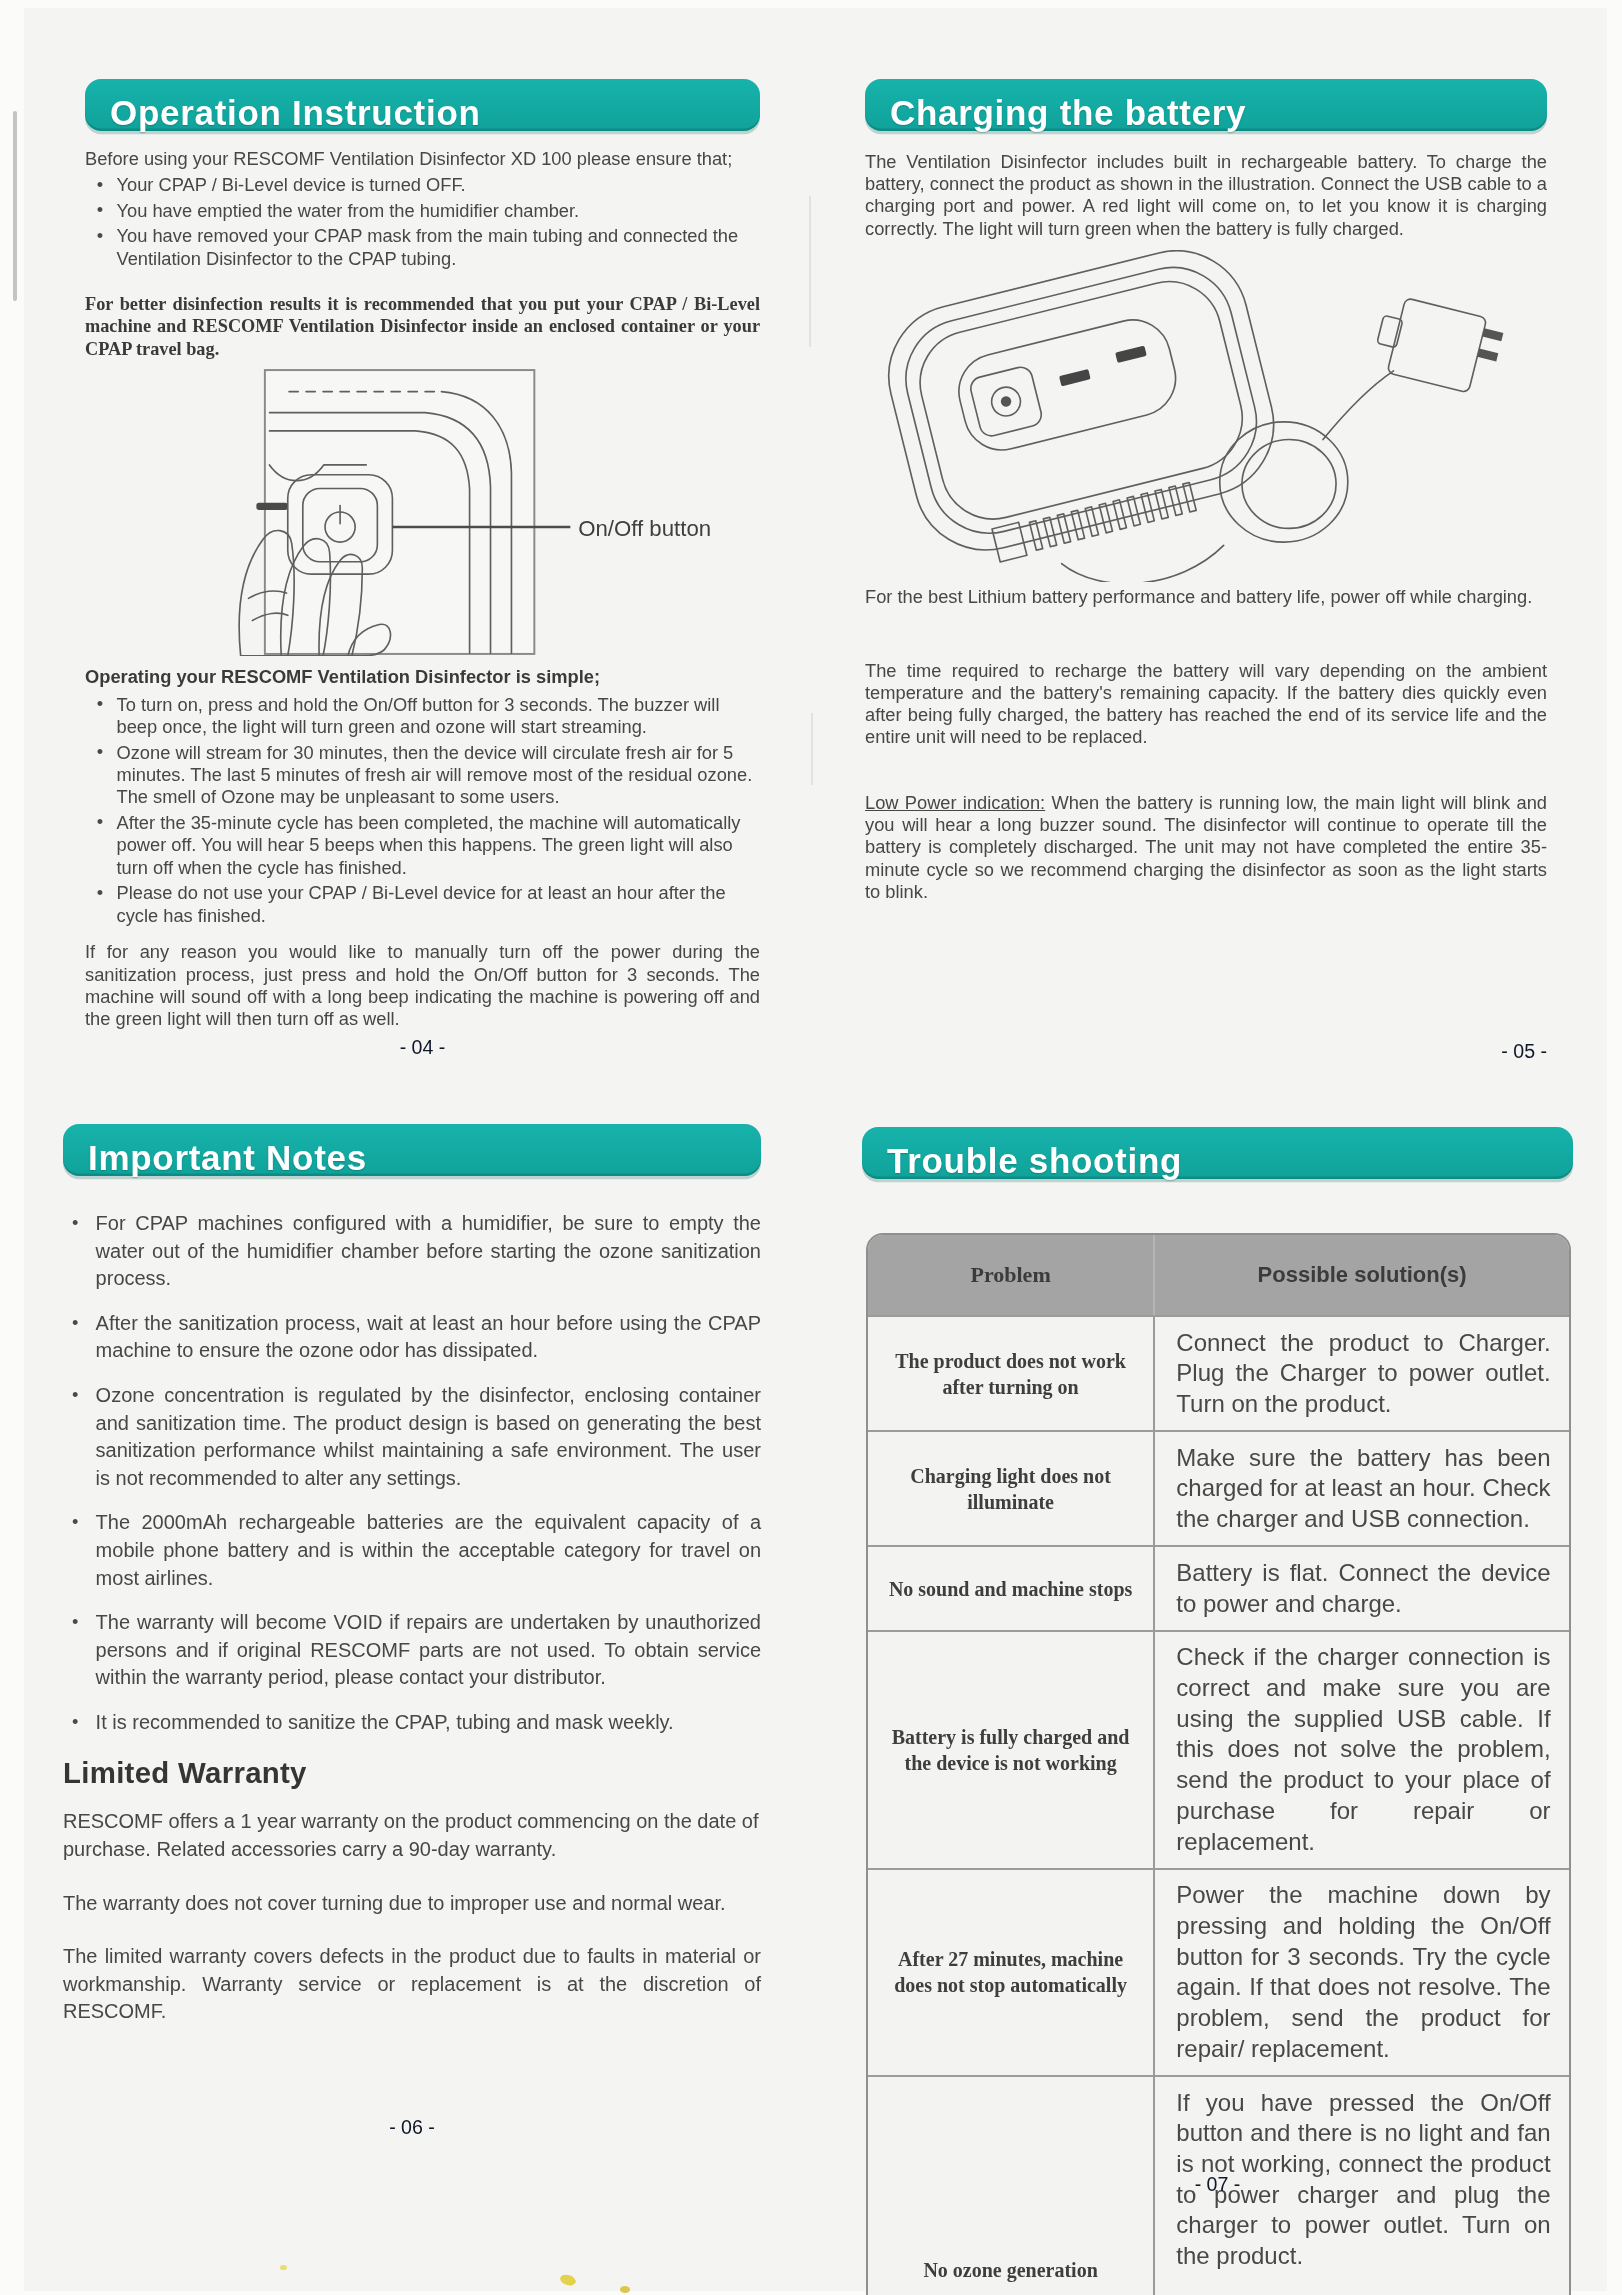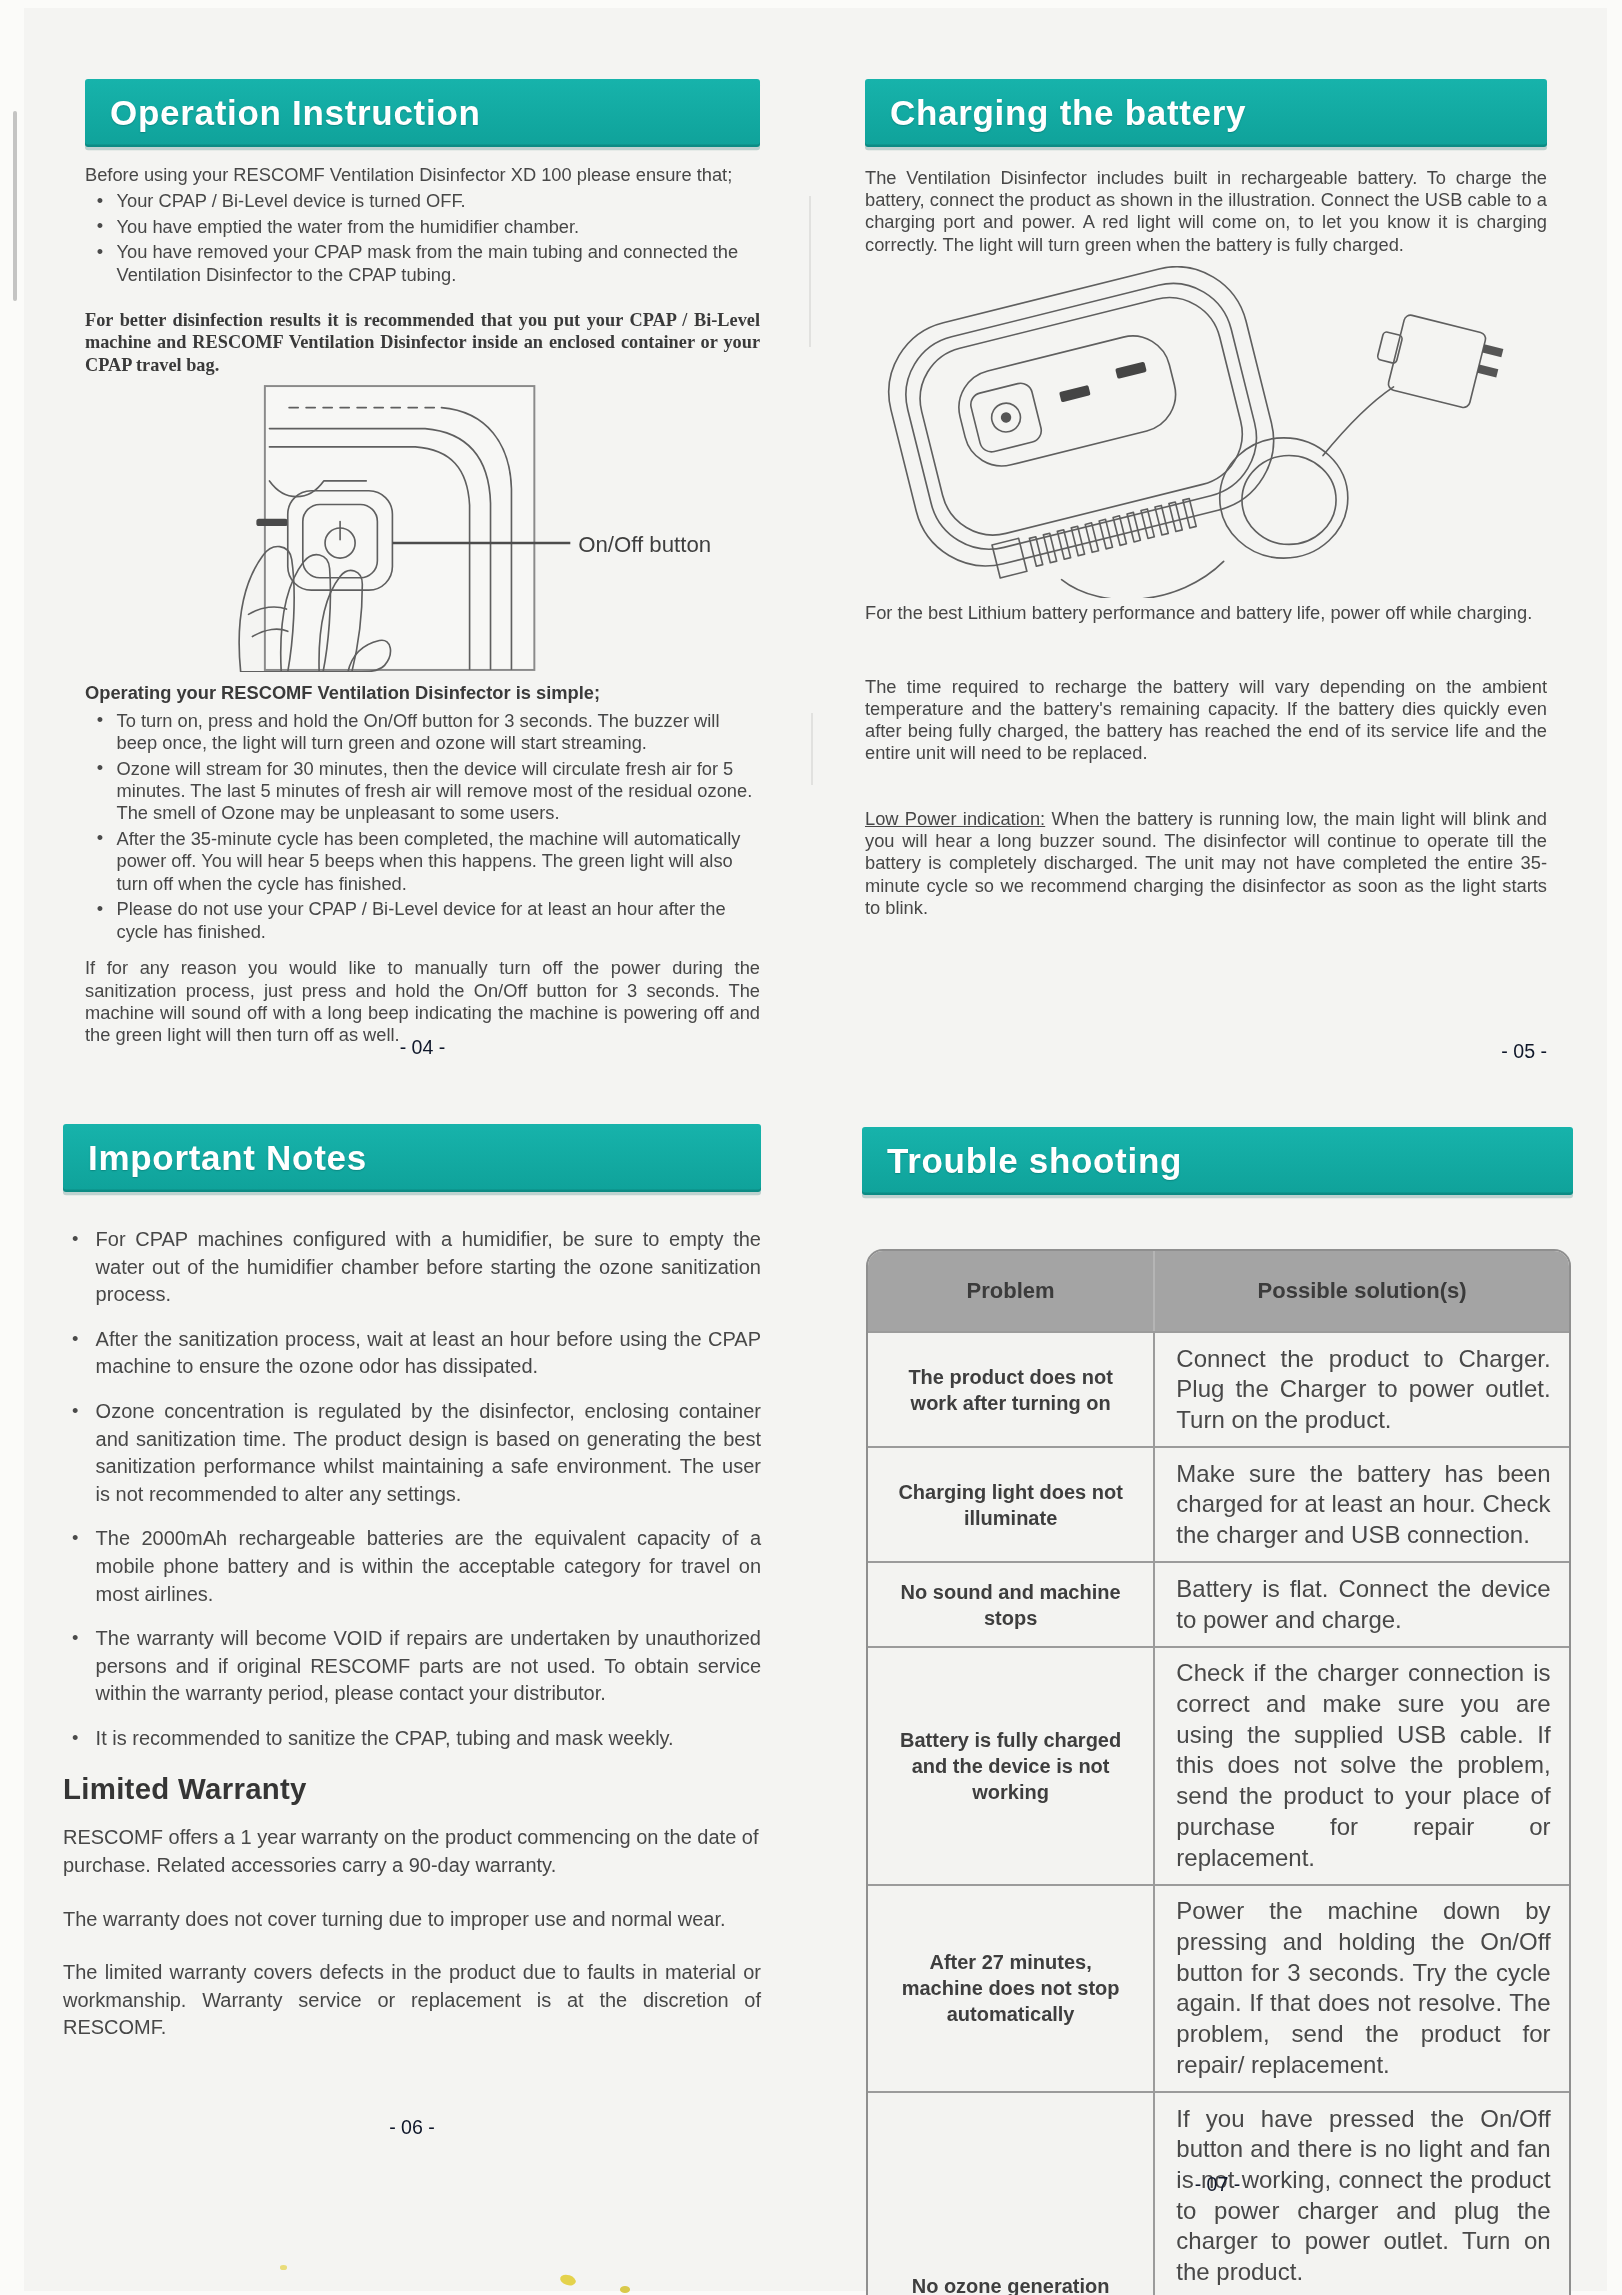--- a/index.html
+++ b/index.html
@@ -17,21 +17,21 @@
   #speck2{left:620px;top:2286px;width:9.8px;height:6.5px;background:#d9c94b;}
   #speck3{left:280px;top:2265px;width:6.5px;height:4.6px;background:#e9dc7a;}
 
   .quad{position:absolute;}
   #q1{left:85px;top:79px;width:675px;}
   #q2{left:865px;top:79px;width:682px;}
   #q3{left:63px;top:1124px;width:698px;}
   #q4{left:862px;top:1127px;width:711px;}
 
   .bar{
-    height:68px;border-radius:3px;
+    height:52px;border-radius:16px;
     background:linear-gradient(#17b3ab,#0fa29a);
     color:#fff;font-weight:bold;font-size:35px;line-height:67px;
     padding-left:25px;box-sizing:border-box;
     box-shadow:0 3.3px 0 rgba(0,90,85,.22), inset 0 -2.6px 0 rgba(0,70,66,.25);
     text-shadow:0 1.3px 1.3px rgba(0,80,76,.35);
     letter-spacing:0.7px;
   }
 
   .bt{font-size:18.3px;line-height:1.22;margin:0;}
   .just{text-align:justify;}
@@ -77,21 +77,21 @@
     border:2px solid #8f8f8f;border-radius:17px;overflow:hidden;
     background:#f3f3f1;
   }
   .ts-row{display:grid;grid-template-columns:41% 59%;}
   .ts-row + .ts-row{border-top:2px solid #9b9b9b;}
   .ts-cell{box-sizing:border-box;}
   .ts-cell.prob{
     border-right:2px solid #9b9b9b;
     display:flex;align-items:center;justify-content:center;
     text-align:center;font-weight:bold;color:#3e3e3e;
-    font-size:20px;line-height:1.3;padding:7.9px 18.3px;
+    font-size:20px;line-height:1.3;padding:7.9px 18.3px;font-family:Liberation Serif, serif;
   }
   .ts-cell.sol{
     display:flex;flex-direction:column;justify-content:center;gap:26px;
     padding:10.5px 18.3px 10.5px 21px;font-size:24px;line-height:1.28;color:#484848;
     text-align:justify;
   }
   .ts-cell.sol p{margin:0;}
   .ts-head{background:#a4a4a4;min-height:80px;}
   .ts-head .ts-cell{
     display:flex;align-items:center;justify-content:center;

